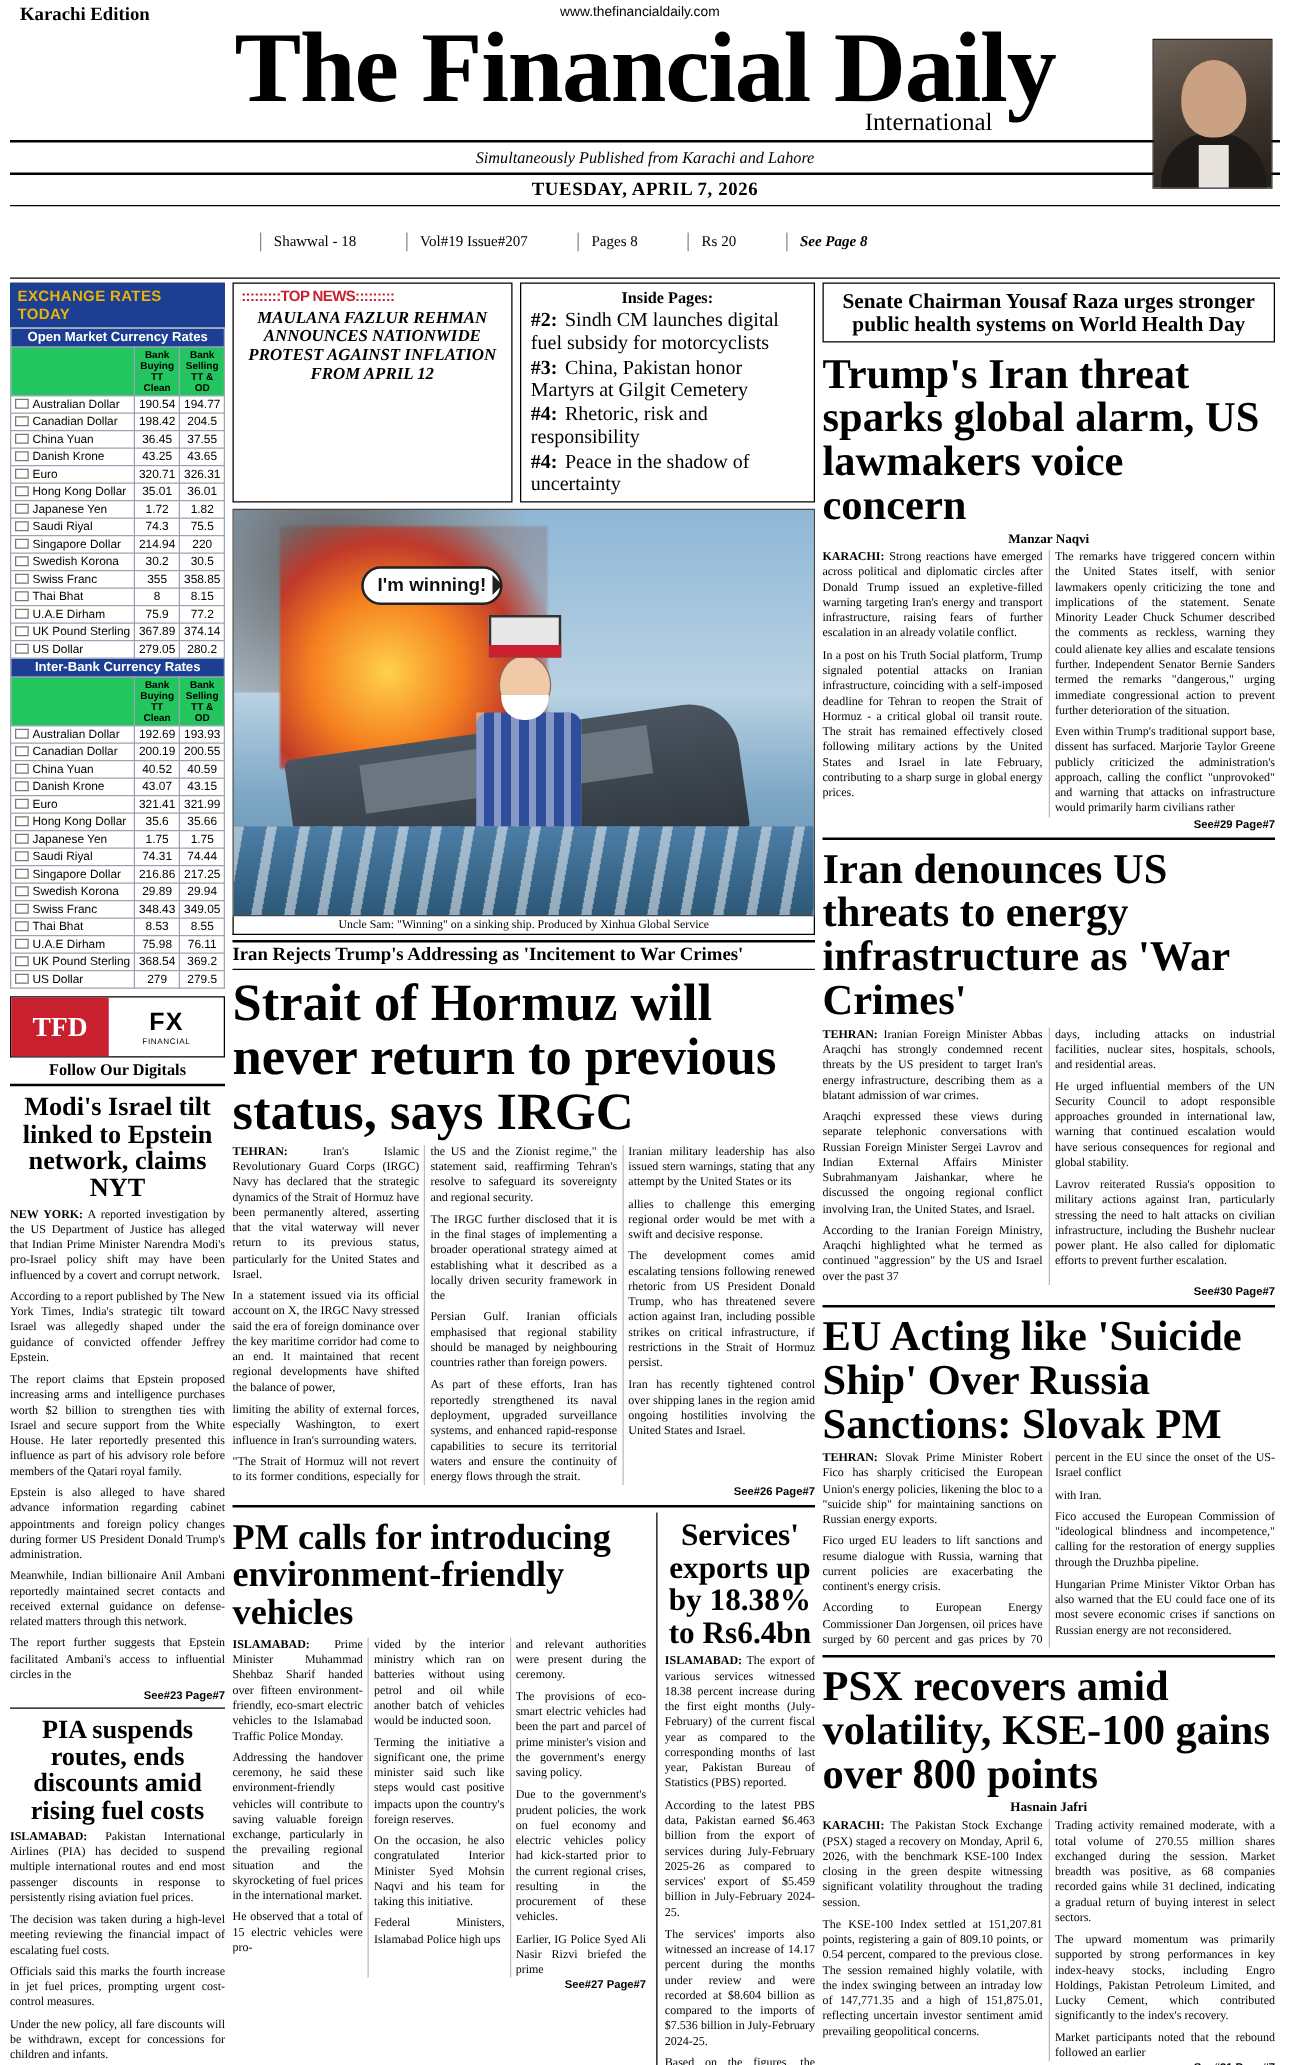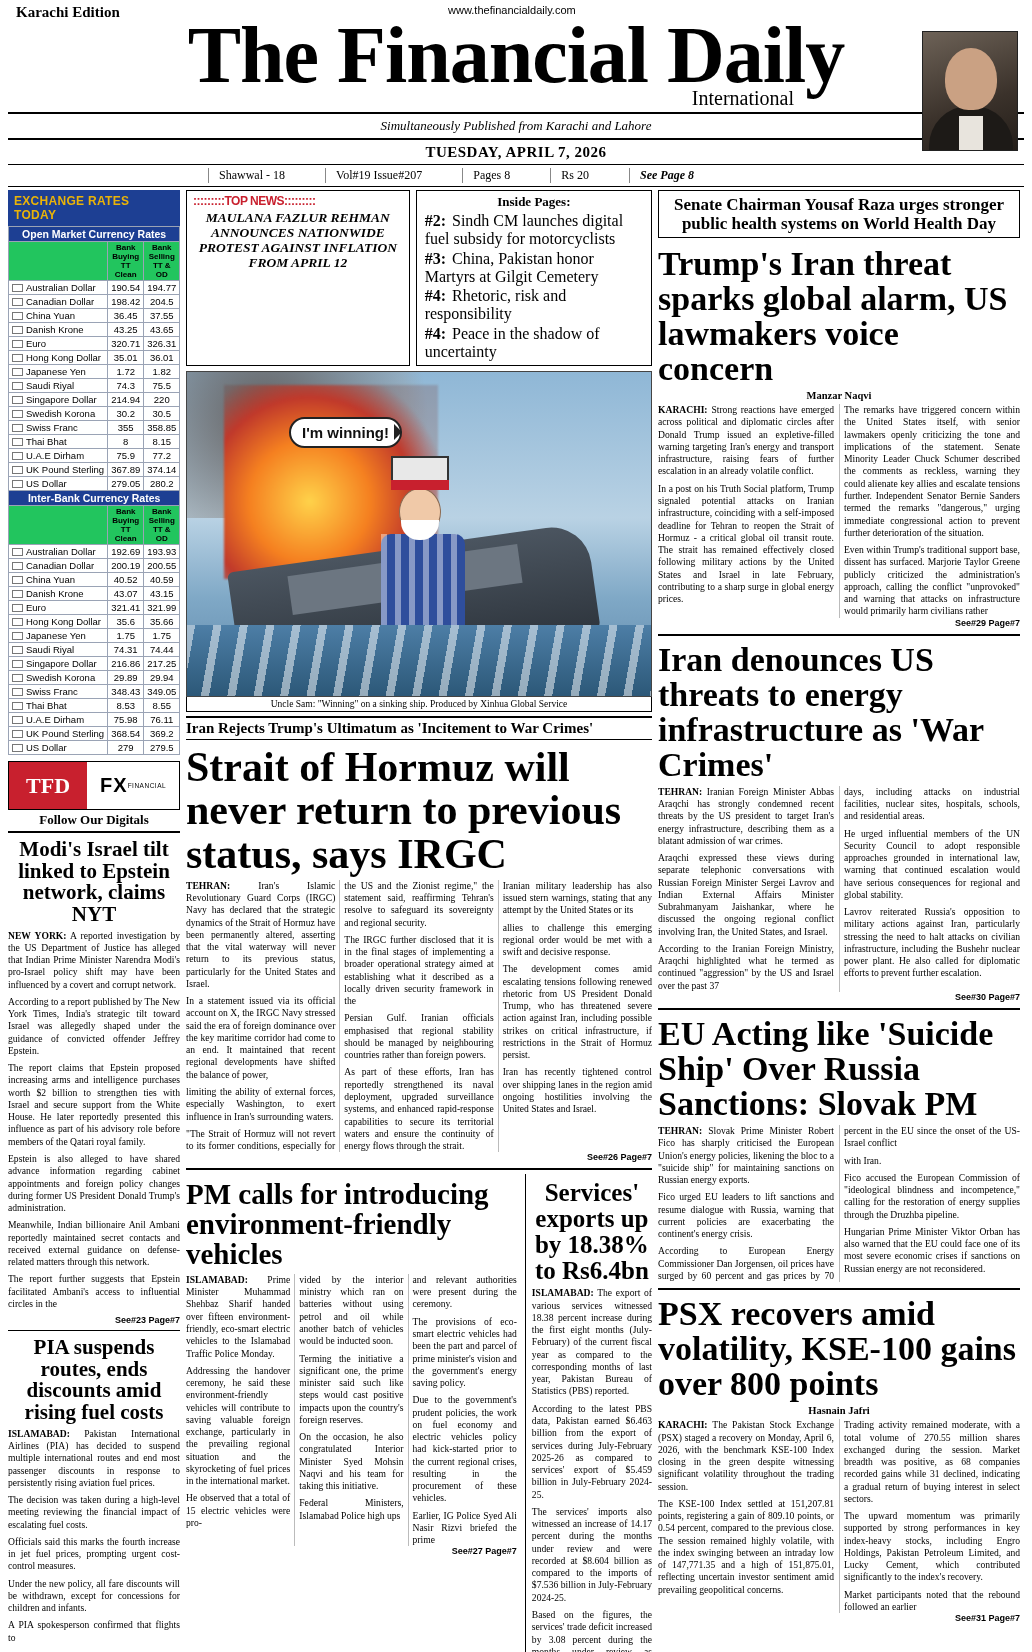--- a/index.html
+++ b/index.html
@@ -48,21 +48,21 @@
     position: absolute; left: 36px; bottom: 0; width: 24px; height: 34px; background: #e8e4dd;
   }
   .rule-line { border-top: 2px solid #000; margin: 2px 0; }
   .subline { text-align: center; font-size: 13px; font-style: italic; font-family: "Liberation Serif", serif; padding: 2px 0; }
   .date-line { text-align: center; font-size: 15px; font-weight: bold; letter-spacing: .5px; padding: 2px 0 3px 0; }
 
   
   .infobar {
     display: flex; align-items: stretch; justify-content: space-between;
     border-top: 1px solid #000; border-bottom: 1px solid #000; font-size: 12px;
-    padding: 3px 0; margin-bottom: 3px;
+    padding: 21px 0; margin-bottom: 3px;
   }
   .infobar > div { padding: 0 10px; }
   .infobar .sep { border-left: 1px solid #888; }
 
   
   .cols { display: flex; gap: 6px; align-items: flex-start; }
   .col-left { width: 172px; flex: none; }
   .col-mid { width: 466px; flex: none; }
   .col-right { width: 362px; flex: none; }
 
@@ -75,21 +75,21 @@
   table.rates th, table.rates td { border: 1px solid #9aa3b5; padding: 1px 3px; }
   .rates .grp { background: #1d3f93; color: #fff; font-weight: bold; text-align: center; font-size: 10.5px; }
   .rates .hdr td { background: #22c55e; font-weight: bold; font-size: 8px; text-align: center; }
   .rates td.name { text-align: left; white-space: nowrap; }
   .rates td.num { text-align: center; }
   .flag { display: inline-block; width: 11px; height: 8px; margin-right: 3px; vertical-align: middle; border: 1px solid #777; }
 
   
   .tfdfx { border: 1px solid #000; margin-top: 6px; display: flex; height: 49px; }
   .tfdfx .left { width: 46%; background: #c8202e; color: #fff; display:flex; align-items:center; justify-content:center; font-weight: bold; font-size: 22px; font-family: "Liberation Serif", serif; }
-  .tfdfx .right { flex:1; display:flex; flex-direction:row; align-items:center; justify-content:center; font-family: "Liberation Sans", sans-serif; }
+  .tfdfx .right { flex:1; display:flex; flex-direction:column; align-items:center; justify-content:center; font-family: "Liberation Sans", sans-serif; }
   .tfdfx .right .fx { font-size: 20px; font-weight: bold; letter-spacing: 1px; }
   .tfdfx .right .fin { font-size: 6.5px; letter-spacing: .5px; }
   .follow { text-align:center; font-weight:bold; font-size: 13px; border-bottom: 2px solid #000; padding: 2px 0 3px; }
 
   
   h2.hl { font-family: "Liberation Serif", serif; font-weight: bold; margin: 6px 0 4px 0; line-height: 1.03; }
   .hl-left { font-size: 21px; text-align: center; }
   .hl-xl { font-size: 42px; }
   .hl-lg { font-size: 34px; }
   .hl-md { font-size: 29px; }
@@ -430,21 +430,21 @@
           <div class="head"></div>
             <div class="beard"></div>
           <div class="hat"></div>
             <div class="hatband"></div>
         </div>
         <div class="bubble">I'm winning!</div>
         <div class="waves"></div>
       </div>
       <div class="caption">Uncle Sam: "Winning" on a sinking ship. Produced by Xinhua Global Service</div>
 
-      <div class="kicker">Iran Rejects Trump's Ultimatum as 'Incitement to War Crimes'</div>
+      <div class="kicker">Iran Rejects Trump's Addressing as 'Incitement to War Crimes'</div>
       <h2 class="hl hl-xl">Strait of Hormuz will never return to previous status, says IRGC</h2>
       <div class="threecol" id="hormuz-body">
           <p class="body"><span class="dateline">TEHRAN:</span> Iran's Islamic Revolutionary Guard Corps (IRGC) Navy has declared that the strategic dynamics of the Strait of Hormuz have been permanently altered, asserting that the vital waterway will never return to its previous status, particularly for the United States and Israel.</p>
           <p class="body">In a statement issued via its official account on X, the IRGC Navy stressed said the era of foreign dominance over the key maritime corridor had come to an end. It maintained that recent regional developments have shifted the balance of power,</p>
           <p class="body">limiting the ability of external forces, especially Washington, to exert influence in Iran's surrounding waters.</p>
           <p class="body">"The Strait of Hormuz will not revert to its former conditions, especially for the US and the Zionist regime," the statement said, reaffirming Tehran's resolve to safeguard its sovereignty and regional security.</p>
           <p class="body">The IRGC further disclosed that it is in the final stages of implementing a broader operational strategy aimed at establishing what it described as a locally driven security framework in the</p>
           <p class="body">Persian Gulf. Iranian officials emphasised that regional stability should be managed by neighbouring countries rather than foreign powers.</p>
           <p class="body">As part of these efforts, Iran has reportedly strengthened its naval deployment, upgraded surveillance systems, and enhanced rapid-response capabilities to secure its territorial waters and ensure the continuity of energy flows through the strait.</p>
           <p class="body">Iranian military leadership has also issued stern warnings, stating that any attempt by the United States or its</p>

